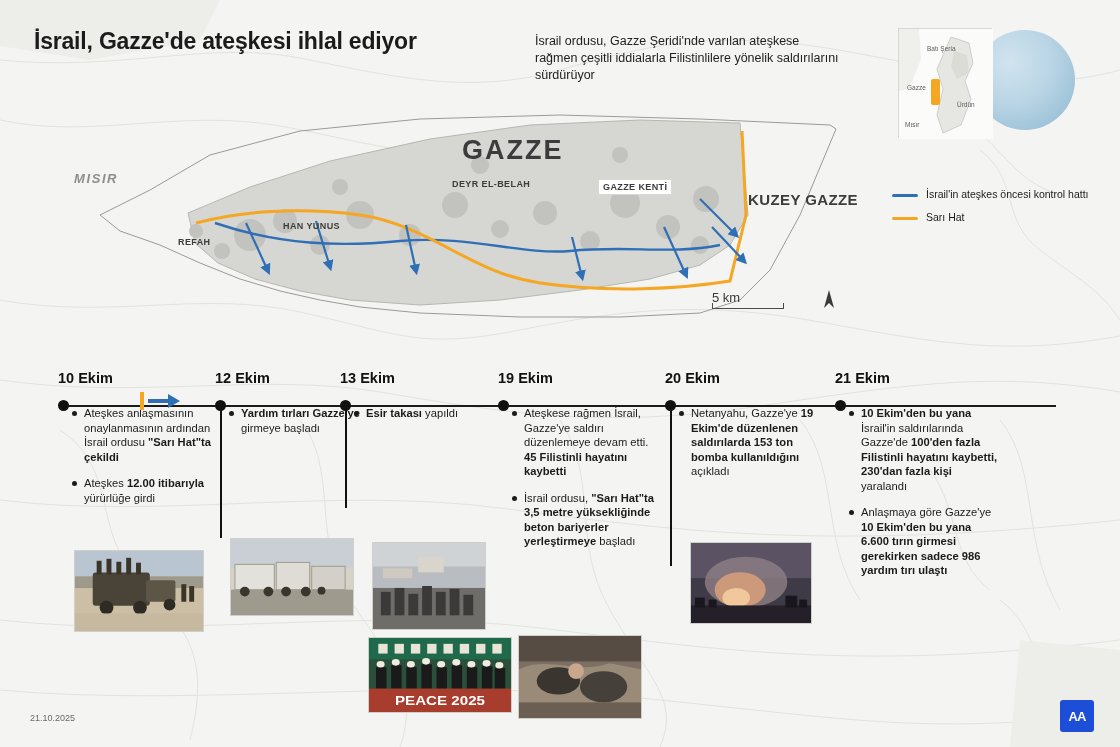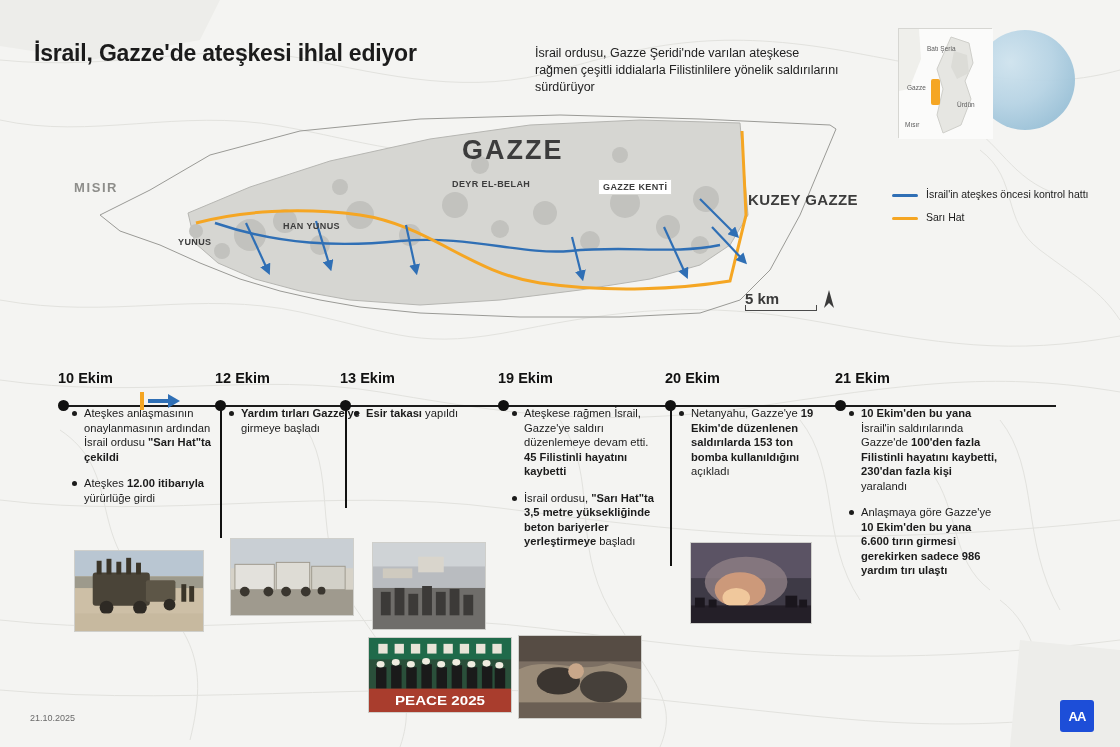--- a/index.html
+++ b/index.html
@@ -10,21 +10,21 @@
     position: relative;
     overflow: hidden;
     color: #1b1b1b;
   }
   #root { position: relative; width: 1120px; height: 747px; background: #f4f4f2; }
 
   
   .bgmap { position: absolute; inset: 0; z-index: 0; }
 
   
-  .header { position: absolute; top: 12px; left: 0; width: 1120px; height: 100px; z-index: 5; }
+  .header { position: absolute; top: 0; left: 0; width: 1120px; height: 100px; z-index: 5; }
   .title {
     position: absolute; left: 34px; top: 28px;
     font-size: 23px; font-weight: bold; letter-spacing: -0.2px; color: #1b1b1b;
   }
   .subtitle {
     position: absolute; left: 487px; top: 33px; width: 310px;
     font-size: 12.5px; line-height: 17px; color: #222; margin-left: 48px;
   }
 
   
@@ -43,21 +43,21 @@
   
   .legend { position: absolute; left: 892px; top: 188px; width: 200px; z-index: 6; text-align: right; }
   .legend-row { display: flex; align-items: flex-start; margin-bottom: 10px; }
   .legend-swatch { width: 26px; height: 3px; margin-top: 6px; margin-right: 8px; flex: 0 0 auto; border-radius: 2px; }
   .legend-text { font-size: 10.5px; line-height: 13px; color: #1b1b1b; }
 
   
   .mapwrap { position: absolute; left: 0; top: 95px; width: 880px; height: 250px; z-index: 3; }
   .maplabel { position: absolute; font-weight: bold; color: #3c3c3c; z-index: 4; }
 
-  .scalebar { position: absolute; left: 745px; top: 290px; z-index: 5; font-size: 15px; color: #3a3a3a; font-weight: bold; }
+  .scalebar { position: absolute; left: 712px; top: 290px; z-index: 5; font-size: 13px; color: #3a3a3a; }
   .scalebar .bar { width: 72px; height: 1px; background: #4a4a4a; position: relative; margin-top: 3px; }
   .scalebar .bar:before, .scalebar .bar:after { content:""; position:absolute; width:1px; height:6px; background:#4a4a4a; top:-5px; }
   .scalebar .bar:before { left: 0; }
   .scalebar .bar:after { right: 0; }
   .northarrow { position: absolute; left: 820px; top: 288px; z-index: 5; }
 
   
   .timeline { position: absolute; left: 0; top: 360px; width: 1120px; height: 387px; z-index: 4; }
   .tl-axis { position: absolute; left: 62px; top: 45px; width: 994px; height: 2px; background: #1b1b1b; }
   .tl-col { position: absolute; top: 0; width: 165px; }
@@ -189,26 +189,26 @@
         <path d="M712 132 L744 166" marker-end="url(#ah)"></path>
       </g>
       <defs>
         <marker id="ah" viewBox="0 0 10 10" refX="6" refY="5" markerWidth="5" markerHeight="5" orient="auto-start-reverse">
           <path d="M 0 0 L 10 5 L 0 10 z" fill="#2f6fb5"></path>
         </marker>
       </defs>
     </svg>
 
     <div class="maplabel" style="left:462px;top:40px;font-size:27px;letter-spacing:2px;color:#3c3c3c;">GAZZE</div>
-    <div class="maplabel" style="left:74px;top:85px;font-size:13px;letter-spacing:1.6px;color:#8d8d8a;">MISIR</div>
+    <div class="maplabel" style="left:74px;top:76px;font-size:13px;letter-spacing:1.6px;color:#8d8d8a;font-style:italic;">MISIR</div>
     <div class="maplabel" style="left:452px;top:84px;font-size:9px;letter-spacing:.4px;">DEYR EL-BELAH</div>
     <div class="maplabel" style="left:598px;top:84px;font-size:9px;letter-spacing:.4px;background:#fff;padding:2px 4px;border:1px solid #d8d8d4;">GAZZE KENTİ</div>
     <div class="maplabel" style="left:748px;top:96px;font-size:15px;letter-spacing:.4px;">KUZEY GAZZE</div>
     <div class="maplabel" style="left:283px;top:126px;font-size:9px;letter-spacing:.4px;">HAN YUNUS</div>
-    <div class="maplabel" style="left:178px;top:142px;font-size:9px;letter-spacing:.4px;">YUNUS</div>
+    <div class="maplabel" style="left:178px;top:142px;font-size:9px;letter-spacing:.4px;">REFAH</div>
   </div>
 
   <div class="scalebar">
     <div>5 km</div>
     <div class="bar"></div>
   </div>
   <svg class="northarrow" width="18" height="24">
     <path d="M9 2 L14 20 L9 15 L4 20 Z" fill="#3a3a3a"></path>
   </svg>
 

